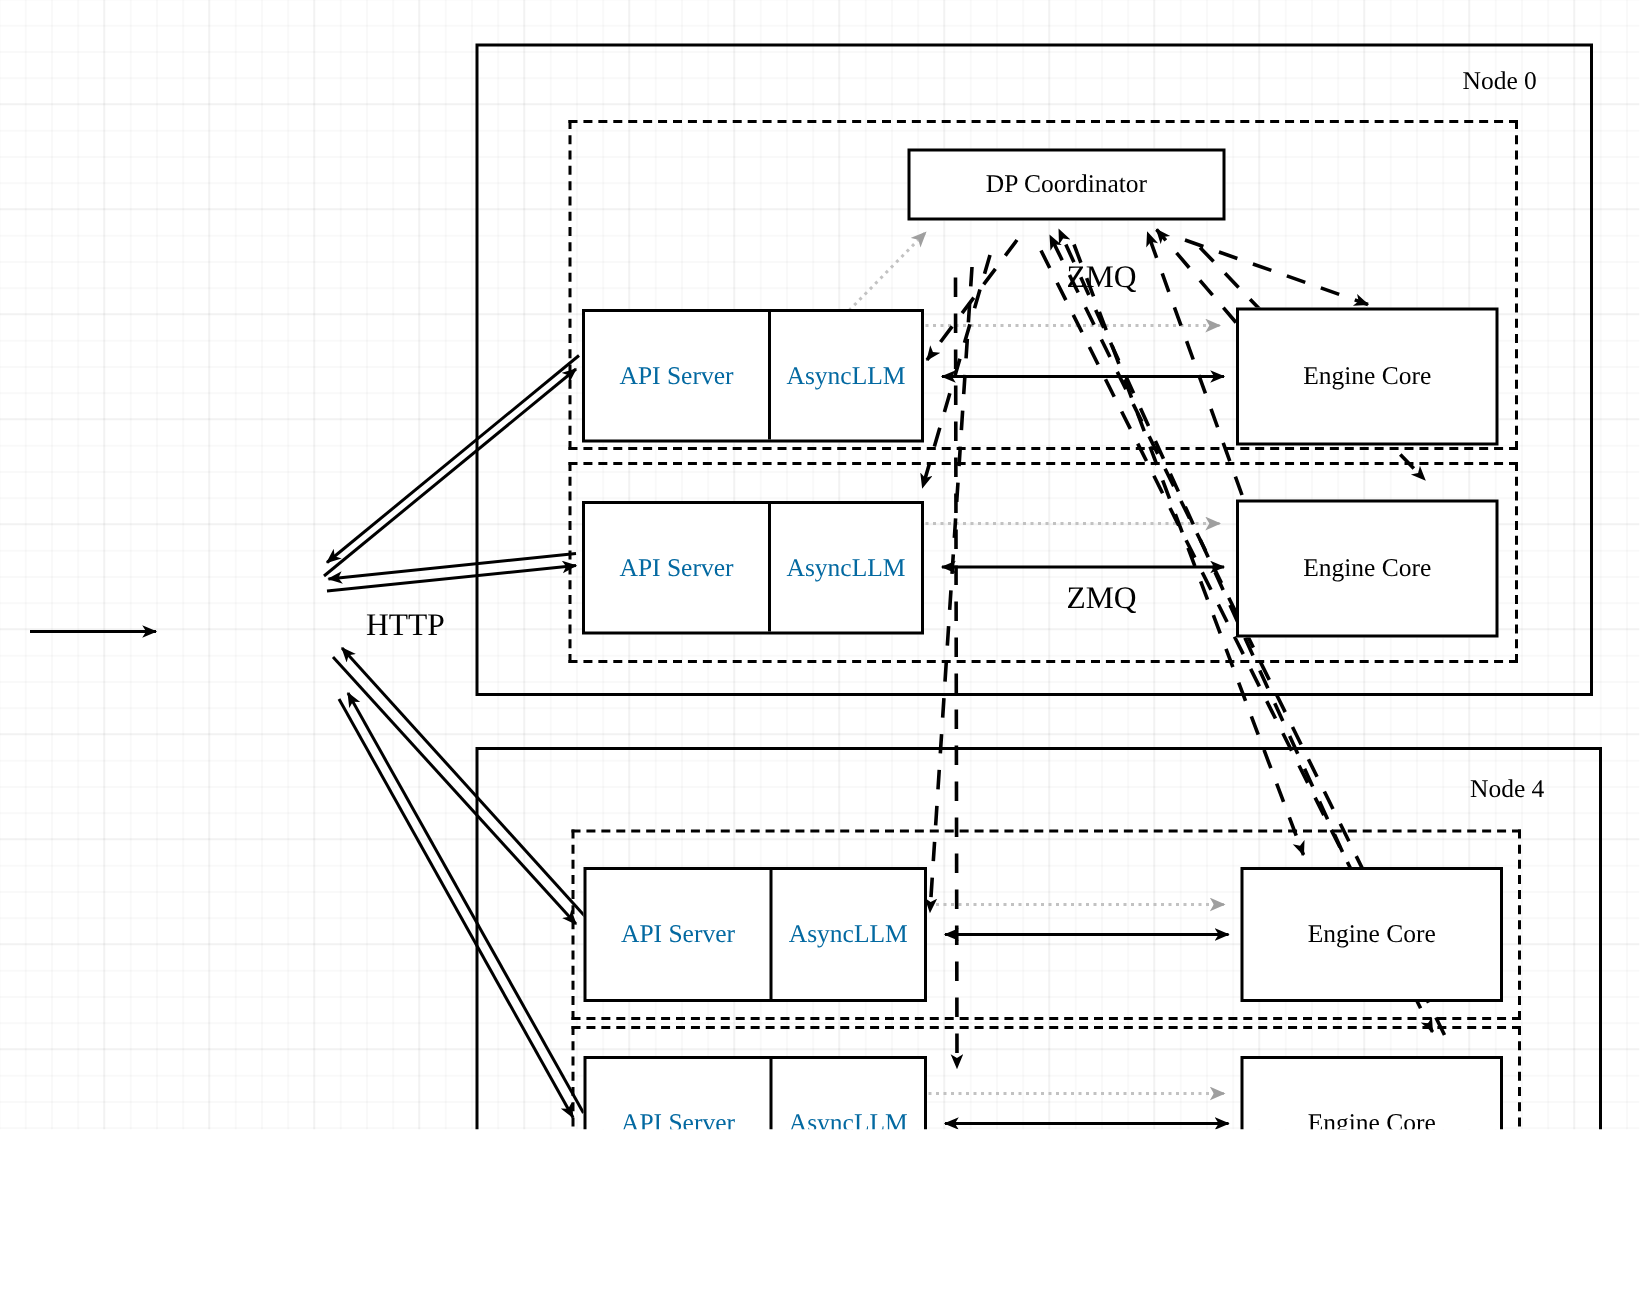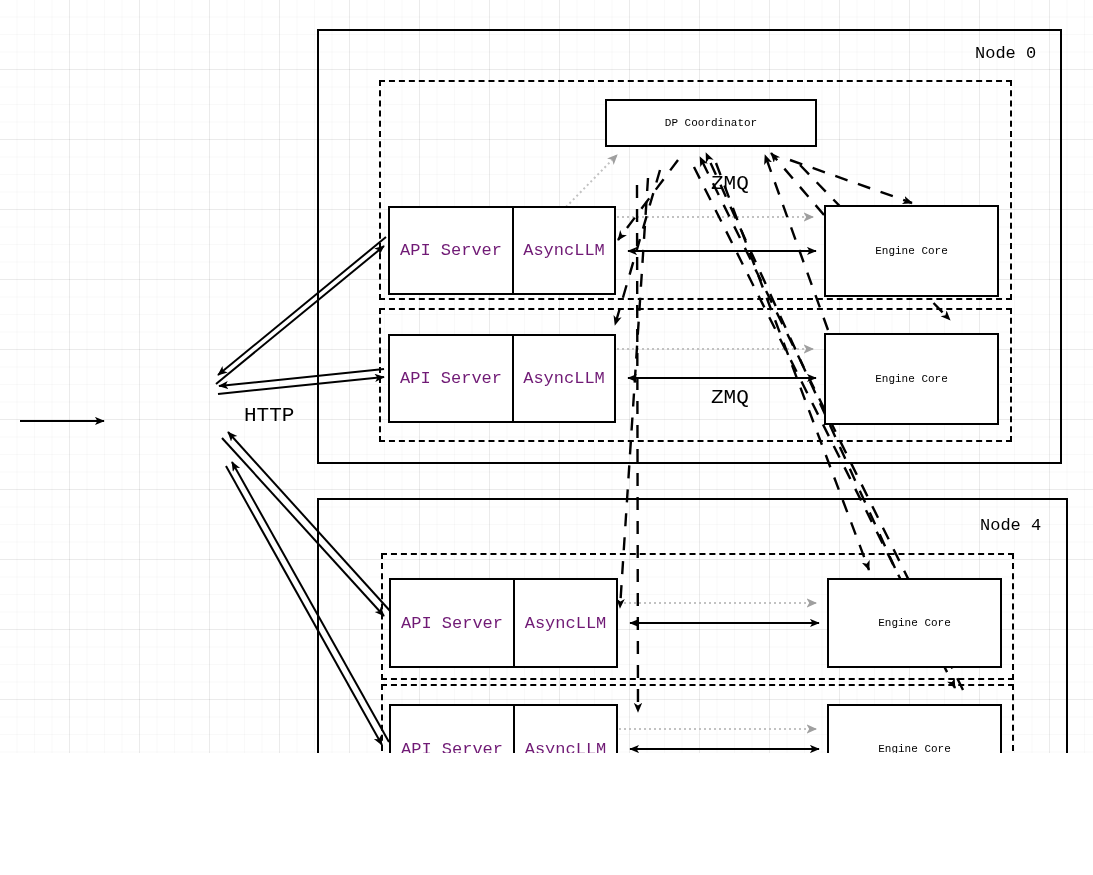--- a/index.html
+++ b/index.html
@@ -13,21 +13,21 @@
     height: 753px;
     overflow: hidden;
     background-color: #ffffff;
     background-image:
       linear-gradient(to right, rgba(0,0,0,0.055) 1px, transparent 1px),
       linear-gradient(to bottom, rgba(0,0,0,0.055) 1px, transparent 1px),
       linear-gradient(to right, rgba(0,0,0,0.022) 1px, transparent 1px),
       linear-gradient(to bottom, rgba(0,0,0,0.022) 1px, transparent 1px);
     background-size: 70px 70px, 70px 70px, 17.5px 17.5px, 17.5px 17.5px;
     background-position: -1px -1px, -1px -1px, -1px -1px, -1px -1px;
-    font-family: Liberation Mono, monospace;
+    font-family: Liberation Serif, serif;
   }
   svg.layer {
     position: absolute;
     left: 0;
     top: 0;
     width: 1093px;
     height: 875px;
     overflow: visible;
   }
   .node-box {
@@ -49,38 +49,38 @@
     box-sizing: border-box;
   }
   .solid-box {
     position: absolute;
     border: 2px solid #000000;
     background: #ffffff;
     box-sizing: border-box;
     display: flex;
     align-items: center;
     justify-content: center;
-    font-size: 11px;
+    font-size: 17px;
     color: #000000;
     white-space: nowrap;
   }
   .split-box {
     position: absolute;
     border: 2px solid #000000;
     background: #ffffff;
     box-sizing: border-box;
     display: flex;
     align-items: stretch;
   }
   .split-cell {
     display: flex;
     align-items: center;
     justify-content: center;
     font-size: 17px;
-    color: #701a75;
+    color: #0369a1;
     white-space: nowrap;
     box-sizing: border-box;
   }
   .split-cell.left {
     flex: 0 0 124px;
     border-right: 2px solid #000000;
   }
   .split-cell.right {
     flex: 1 1 auto;
   }

